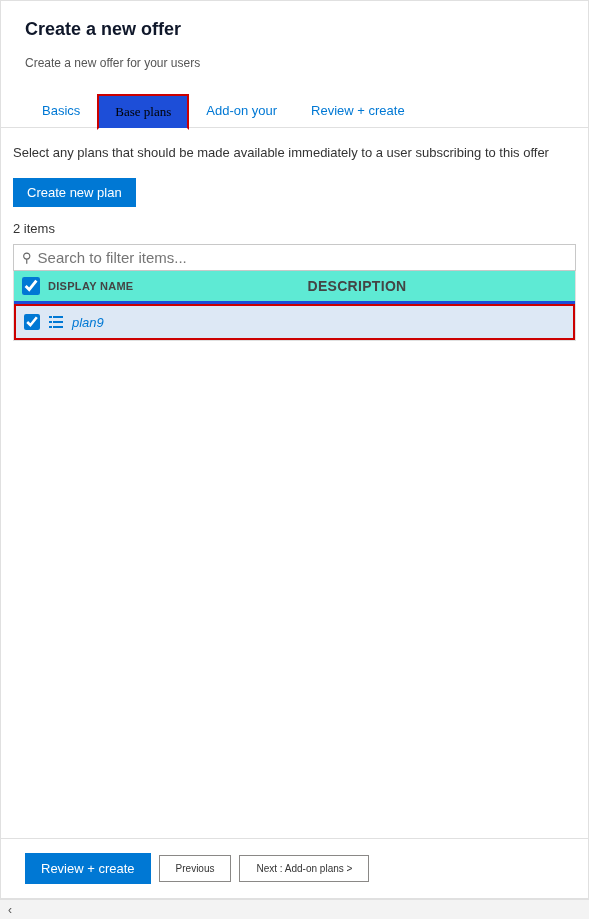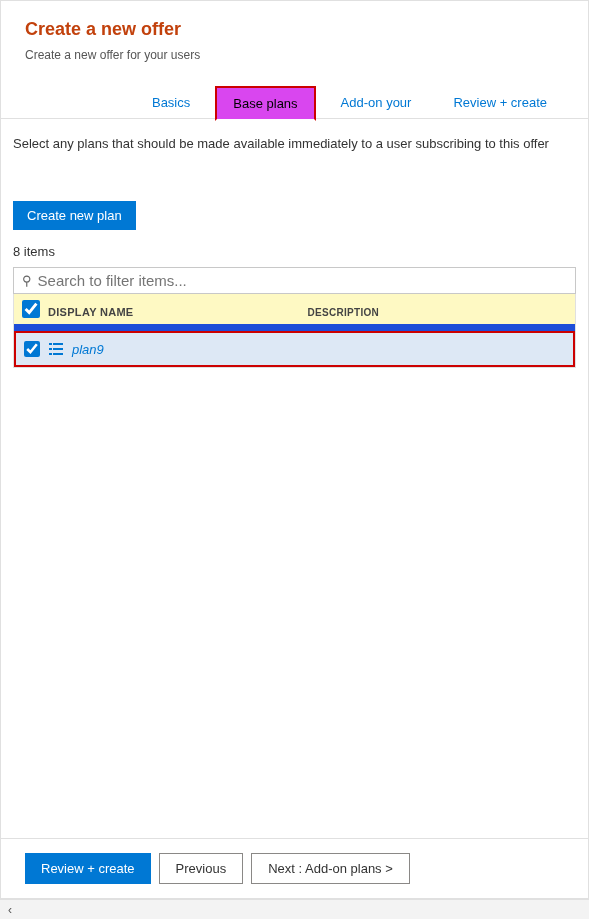--- a/index.html
+++ b/index.html
@@ -28,57 +28,57 @@
     }
 
     .header-section {
       padding: 18px 24px 0 24px;
       border-bottom: 1px solid #e0e0e0;
     }
 
     .page-title {
       font-size: 18px;
       font-weight: 600;
-      color: #c2410c;
-      margin-bottom: 8px;
+      color: #0f172a;
+      margin-bottom: 16px;
     }
 
     .page-subtitle {
       font-size: 12px;
       color: #555;
       margin-bottom: 24px;
     }
 
     .tabs-row {
       display: flex;
-      gap: 8px;
+      gap: 0;
       margin-bottom: -1px;
-      justify-content: flex-end;
     }
 
     .tab-item {
       padding: 8px 16px;
       cursor: pointer;
       font-size: 13px;
       color: #0078d4;
       border: 1px solid transparent;
       border-bottom: none;
       position: relative;
       text-decoration: none;
       background: transparent;
     }
 
     .tab-item.active {
       color: #000;
       border: 2px solid #c00;
       border-bottom: 2px solid #fff;
-      background: #d946ef;
+      background: #1d4ed8;
       font-weight: 500;
       z-index: 2;
       margin-bottom: -2px;
+      font-family: Liberation Serif, serif;
     }
 
     .content-section {
       padding: 16px 12px;
       flex: 1;
     }
 
     .description-text {
       font-size: 13px;
       color: #333;
@@ -88,21 +88,20 @@
 
     .create-plan-btn {
       background: #0078d4;
       color: #fff;
       border: none;
       padding: 7px 14px;
       font-size: 13px;
       cursor: pointer;
       margin-bottom: 14px;
       font-family: 'Segoe UI', Arial, sans-serif;
-      margin-top: 32px;
     }
 
     .items-count {
       font-size: 13px;
       color: #333;
       margin-bottom: 8px;
     }
 
     .search-container {
       display: flex;
@@ -128,24 +127,24 @@
       font-family: 'Segoe UI', Arial, sans-serif;
     }
 
     .table-container {
       border: 1px solid #e0e0e0;
       border-top: none;
     }
 
     .table-header {
       display: flex;
-      align-items: flex-end;
+      align-items: center;
       padding: 6px 8px;
-      background: #fef9c3;
-      border-bottom: 7px solid #1d4ed8;
+      background: #5eead4;
+      border-bottom: 3px solid #1d4ed8;
     }
 
     .header-checkbox {
       width: 18px;
       height: 18px;
       margin-right: 8px;
       accent-color: #0078d4;
       cursor: pointer;
     }
 
@@ -153,21 +152,21 @@
       flex: 1;
       font-size: 11px;
       font-weight: 600;
       color: #444;
       text-transform: uppercase;
       letter-spacing: 0.3px;
     }
 
     .col-description {
       flex: 1;
-      font-size: 10px;
+      font-size: 14px;
       font-weight: 600;
       color: #444;
       text-transform: uppercase;
       letter-spacing: 0.3px;
     }
 
     .table-row-item {
       display: flex;
       align-items: center;
       padding: 8px 8px;
@@ -216,21 +215,21 @@
       font-size: 13px;
       cursor: pointer;
       font-family: 'Segoe UI', Arial, sans-serif;
     }
 
     .btn-secondary {
       background: #fff;
       color: #333;
       border: 1px solid #8a8886;
       padding: 7px 16px;
-      font-size: 13px;
+      font-size: 10px;
       cursor: pointer;
       font-family: 'Segoe UI', Arial, sans-serif;
     }
 
     .bottom-bar {
       height: 20px;
       background: #f3f3f3;
       border-top: 1px solid #e0e0e0;
       display: flex;
       align-items: center;
@@ -258,21 +257,21 @@
       <div class="tab-item">Add-on your</div>
       <div class="tab-item">Review + create</div>
     </div>
   </div>
 
   <div class="content-section">
     <p class="description-text">Select any plans that should be made available immediately to a user subscribing to this offer</p>
 
     <button class="create-plan-btn">Create new plan</button>
 
-    <div class="items-count">8 items</div>
+    <div class="items-count">2 items</div>
 
     
     <div class="search-container">
       <span class="search-icon-span">⚲</span>
       <input class="search-input" type="text" placeholder="Search to filter items..." style="">
     </div>
 
     
     <div class="table-container">
 

